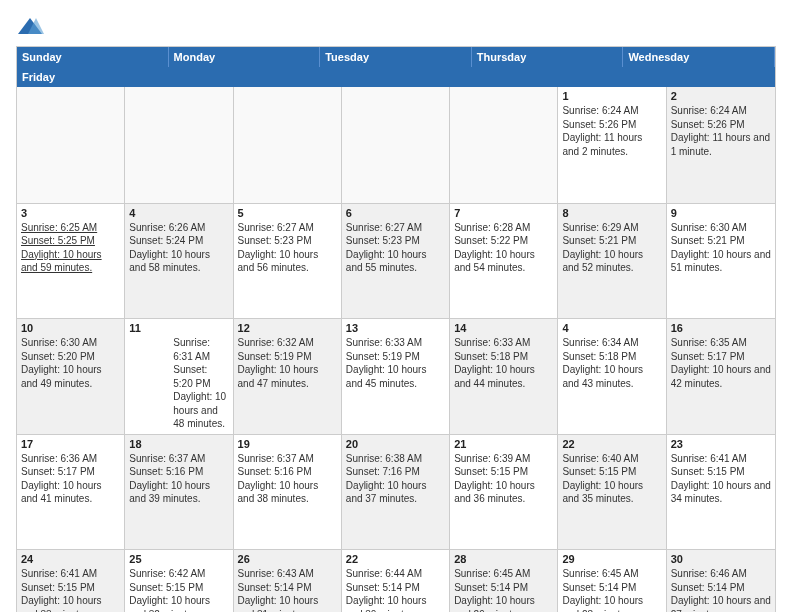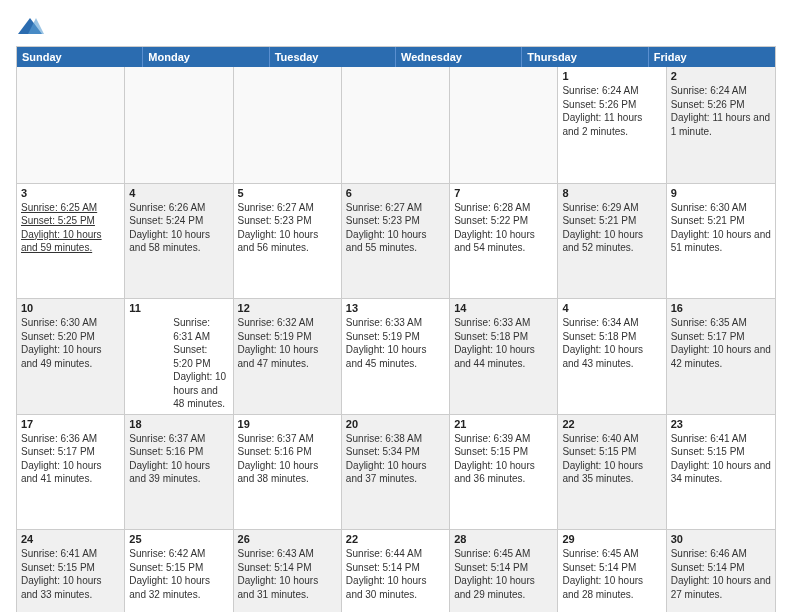--- a/index.html
+++ b/index.html
@@ -56,21 +56,21 @@
       color: #444;
     }
     .calendar {
       flex: 1;
       display: flex;
       flex-direction: column;
       border: 1px solid #ccc;
     }
     .cal-header {
       display: grid;
-      grid-template-columns: repeat(6, 1fr);
+      grid-template-columns: repeat(5, 1fr);
       background: #2b6cb0;
     }
     .cal-header-cell {
       color: #fff;
       font-size: 11px;
       font-weight: bold;
       padding: 4px 5px;
       border-right: 1px solid #5a8fd0;
     }
     .cal-header-cell:last-child { border-right: none; }
@@ -128,22 +128,22 @@
       <h1></h1>
       <h2></h2>
     </div>
   </div>
 
   <div class="calendar">
     <div class="cal-header">
     <div class="cal-header-cell">Sunday</div>
         <div class="cal-header-cell">Monday</div>
         <div class="cal-header-cell">Tuesday</div>
+        <div class="cal-header-cell">Thursday</div>
         <div class="cal-header-cell">Wednesday</div>
-        <div class="cal-header-cell">Thursday</div>
         <div class="cal-header-cell">Friday</div>
       </div>
     <div class="cal-body">
     <div class="cal-row">
           <div class="cal-cell empty"></div>
           <div class="cal-cell empty"></div>
           <div class="cal-cell empty"></div>
           <div class="cal-cell empty"></div>
           <div class="cal-cell empty"></div>
           <div class="cal-cell">
@@ -262,21 +262,21 @@
           </div>
           <div class="cal-cell">
             <span class="day-num">19</span>
             <div class="cell-text" style="white-space: pre-line;">Sunrise: 6:37 AM
 Sunset: 5:16 PM
 Daylight: 10 hours and 38 minutes.</div>
           </div>
           <div class="cal-cell shaded">
             <span class="day-num">20</span>
             <div class="cell-text" style="white-space: pre-line;">Sunrise: 6:38 AM
-Sunset: 5:34 PM
+Sunset: 7:16 PM
 Daylight: 10 hours and 37 minutes.</div>
           </div>
           <div class="cal-cell">
             <span class="day-num">21</span>
             <div class="cell-text" style="white-space: pre-line;">Sunrise: 6:39 AM
 Sunset: 5:15 PM
 Daylight: 10 hours and 36 minutes.</div>
           </div>
           <div class="cal-cell shaded">
             <span class="day-num">22</span>

